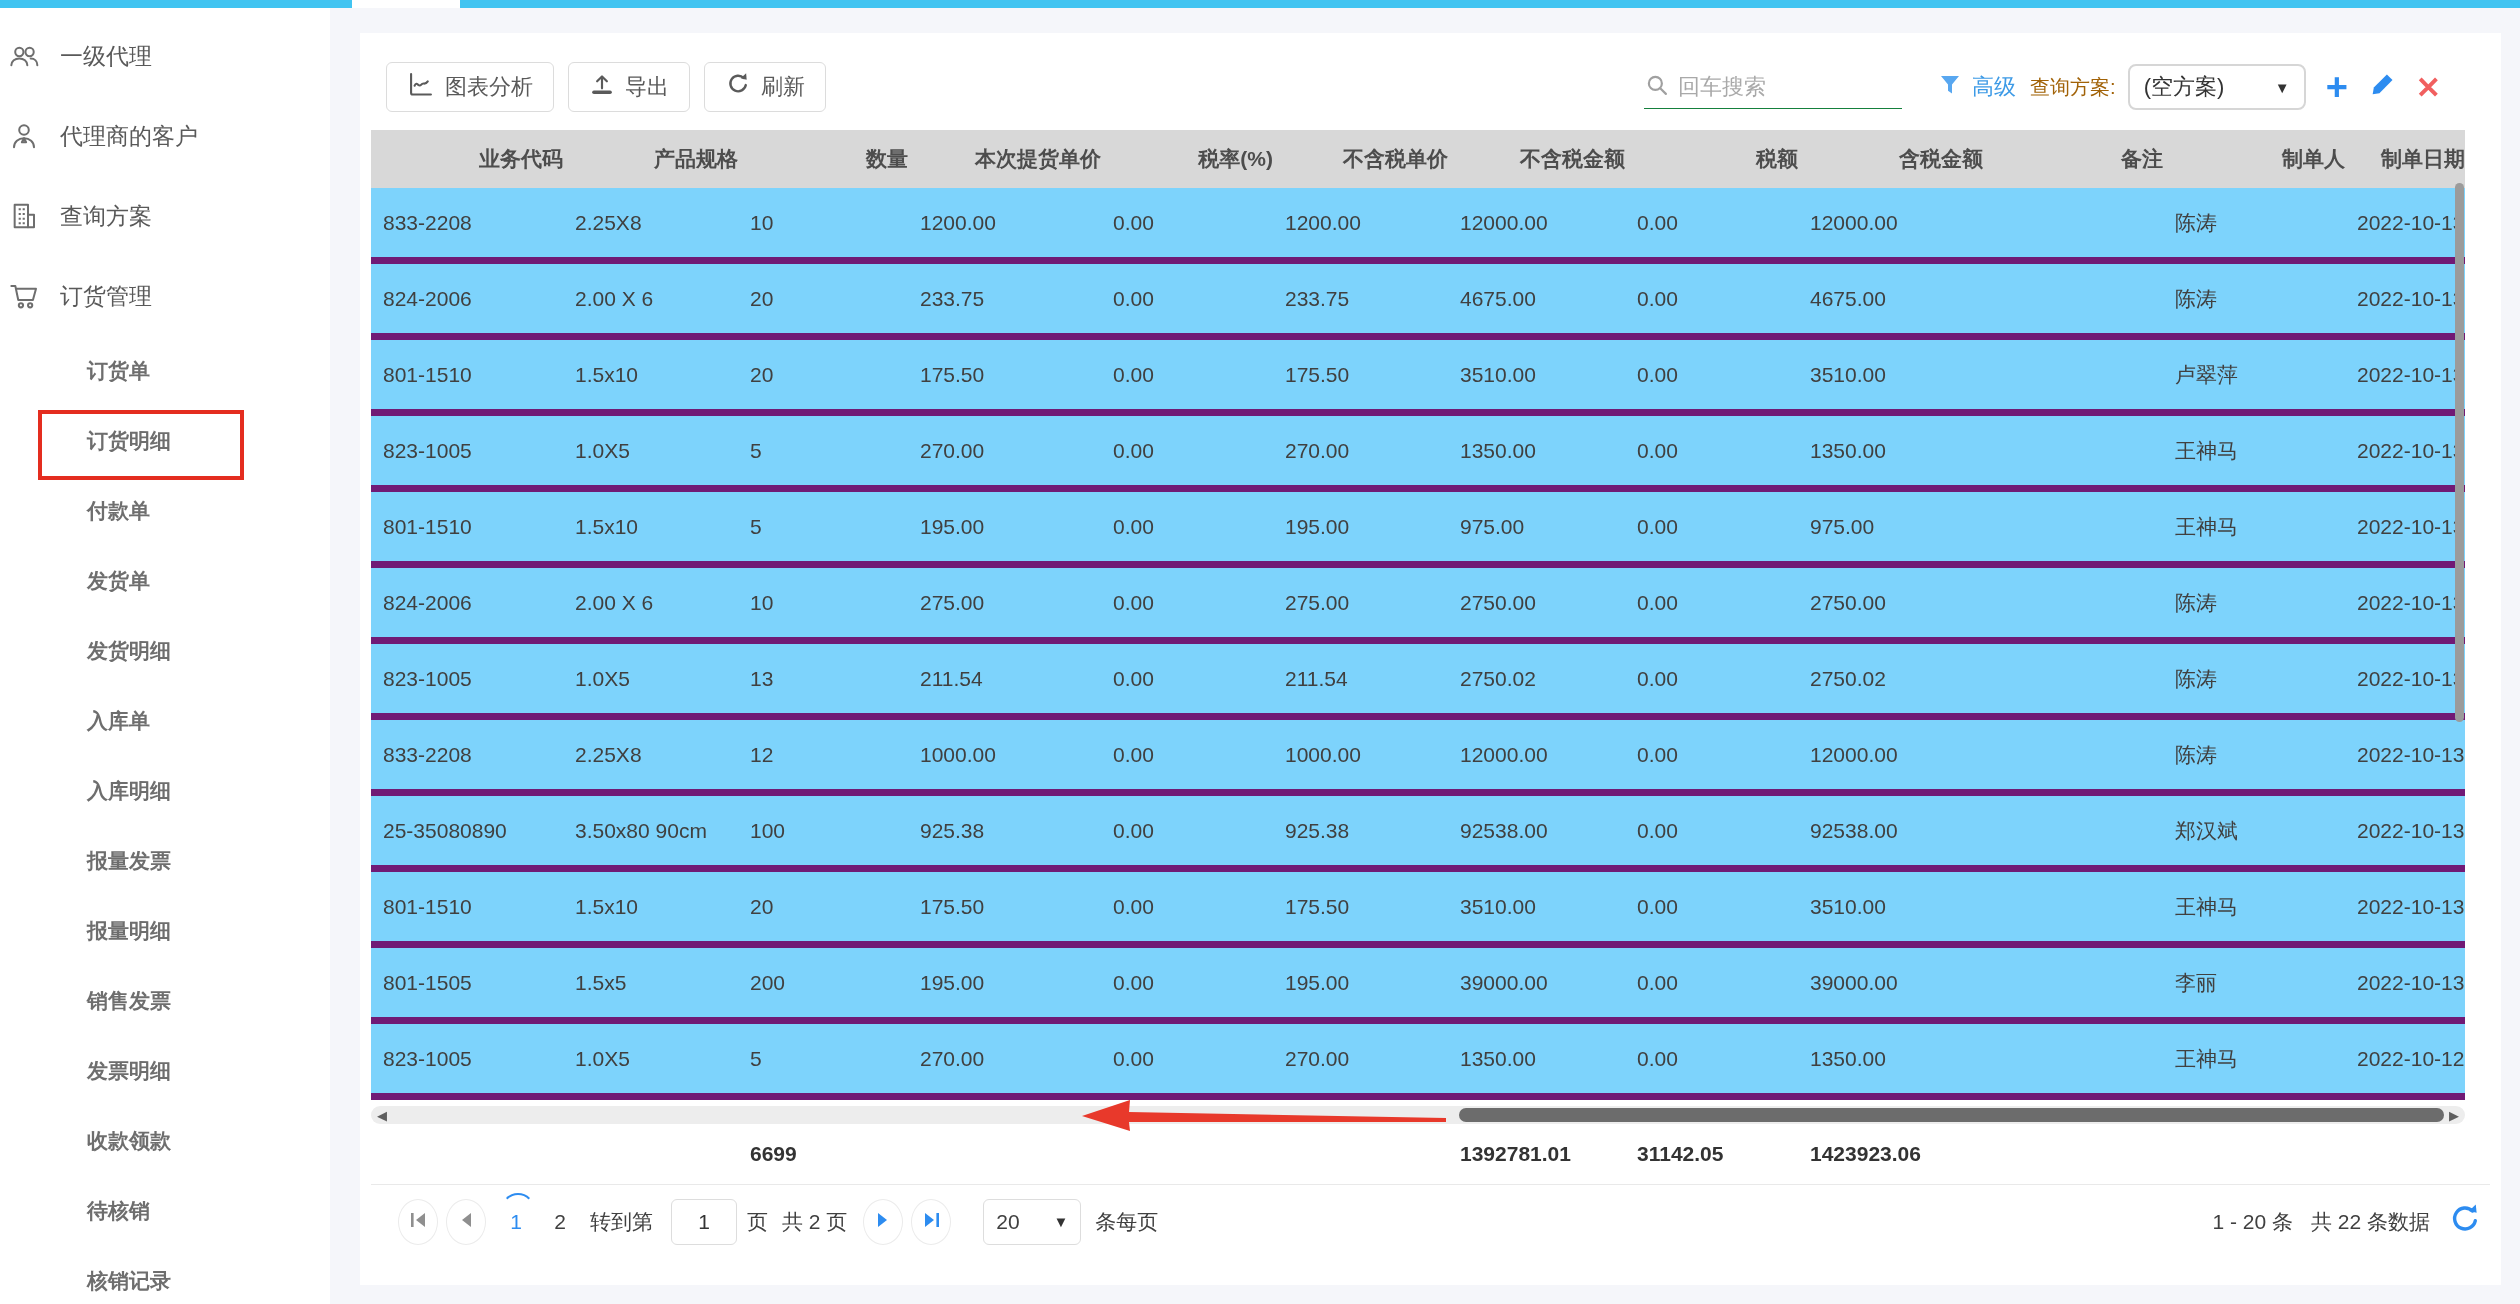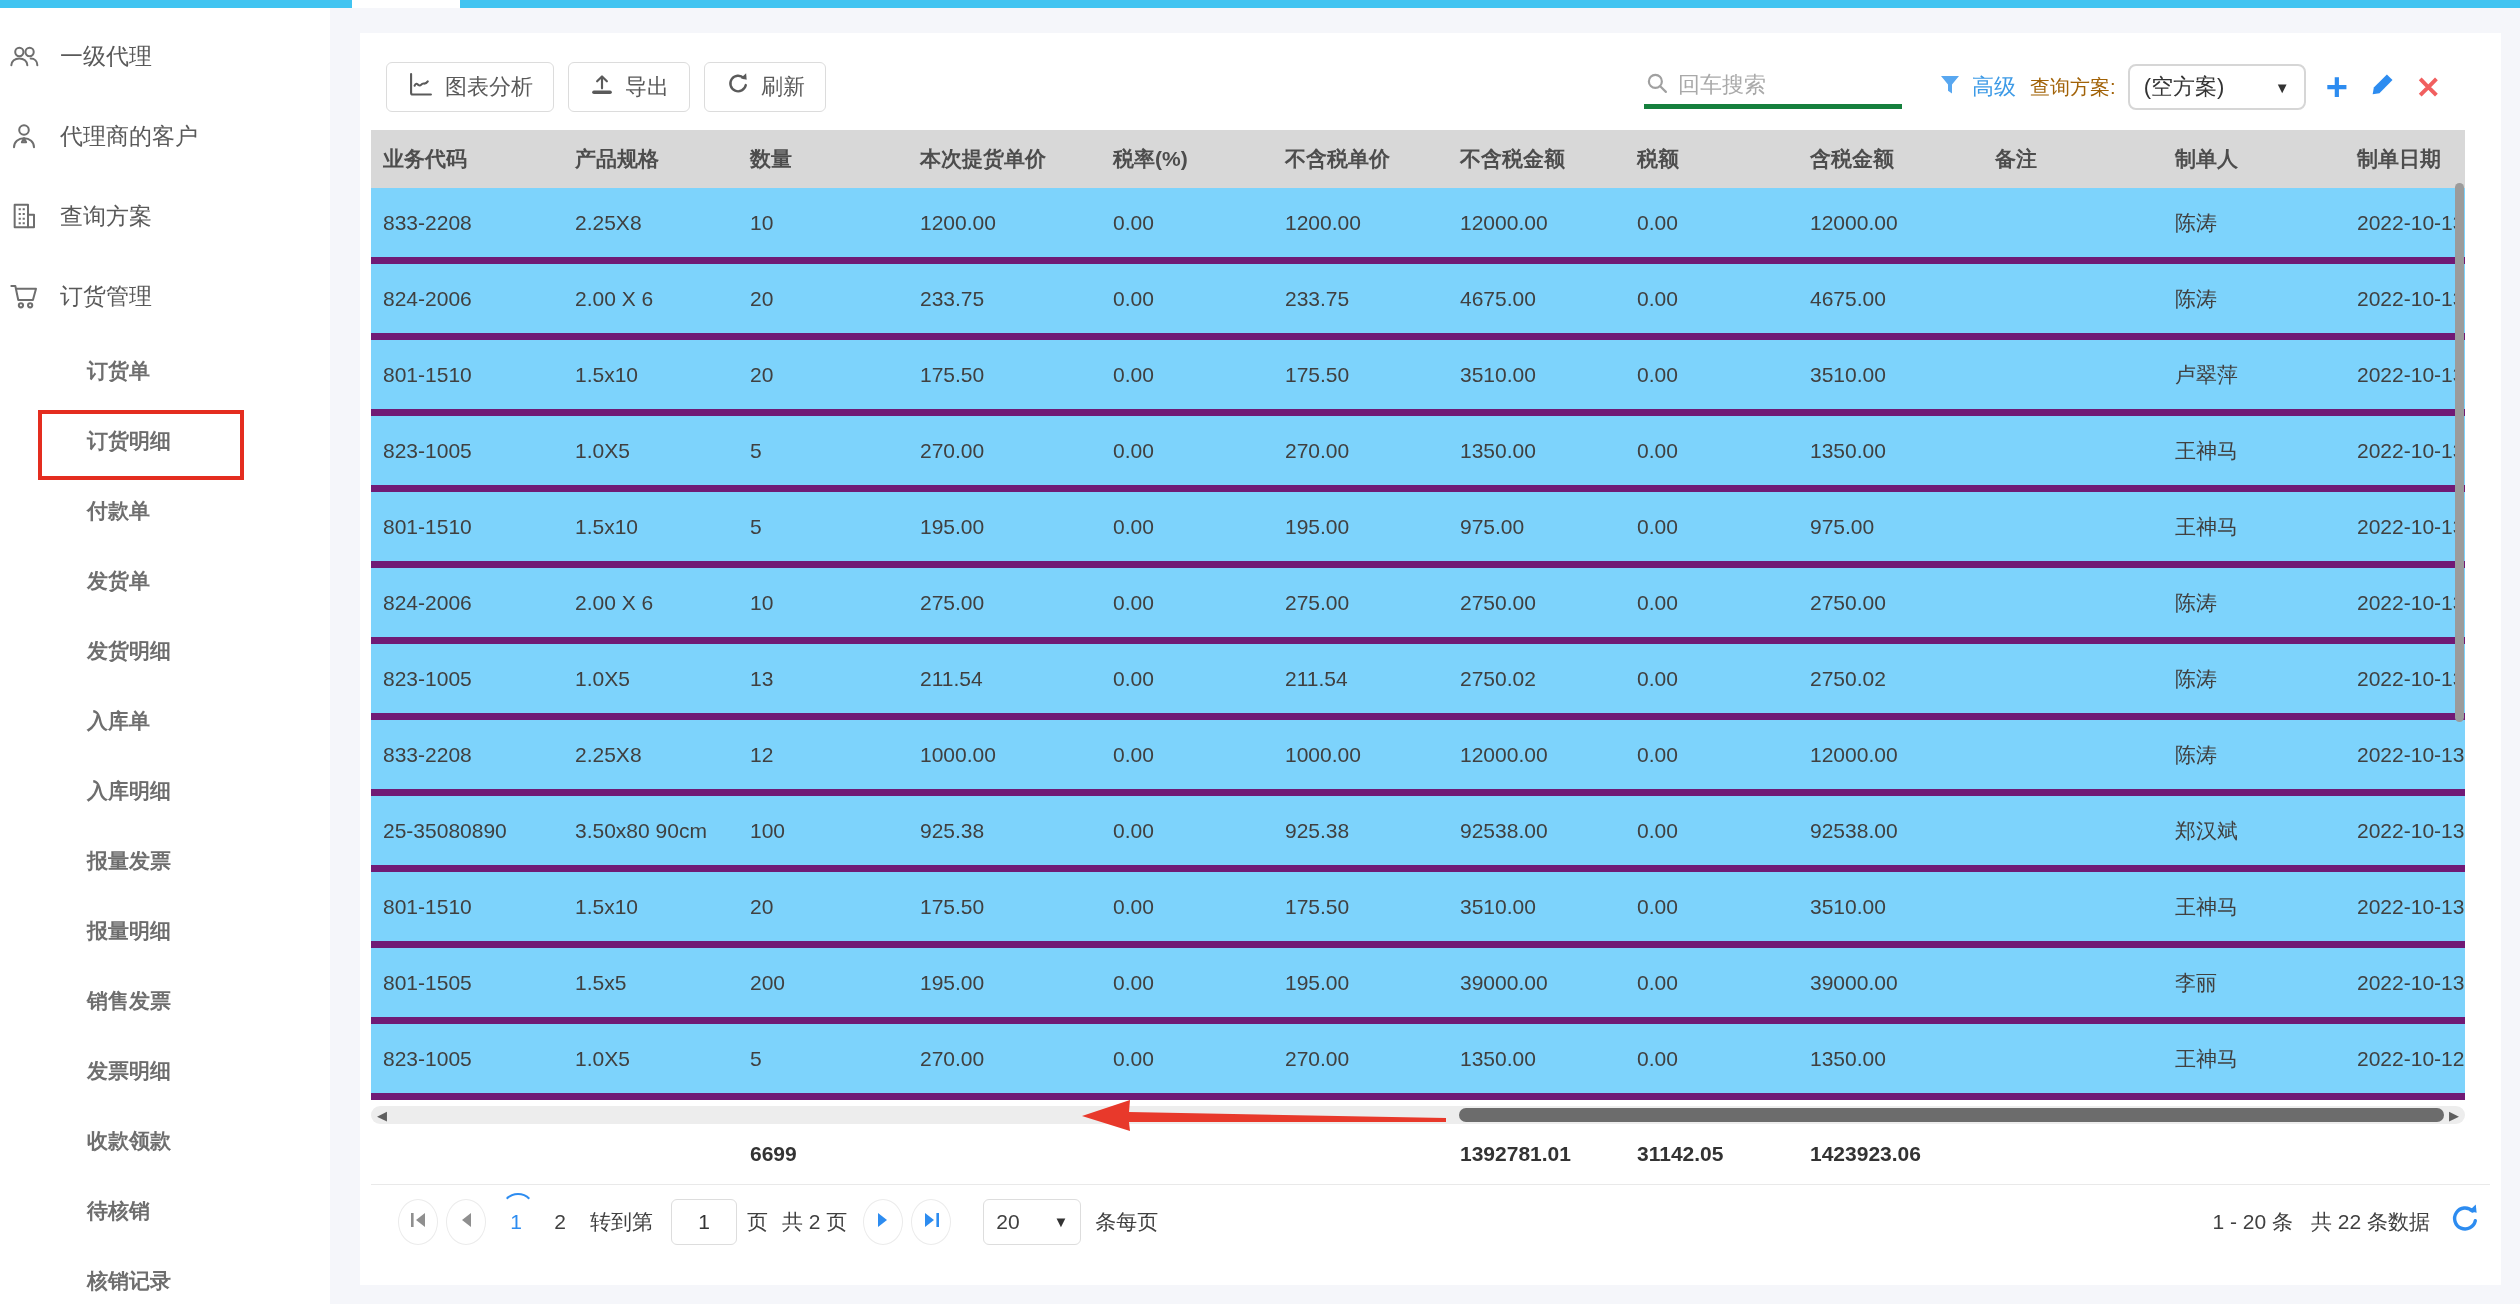--- a/index.html
+++ b/index.html
@@ -17,33 +17,33 @@
   .side-section { height:80px; display:flex; align-items:center; gap:20px; padding-left:8px; color:#595959; font-size:23px; cursor:pointer; }
   .side-section .sicon { width:32px; height:32px; display:flex; align-items:center; justify-content:center; }
   .side-sub { height:70px; line-height:70px; padding-left:87px; color:#6e6e6e; font-size:21px; position:relative; cursor:pointer;font-weight:bold; }
   .side-sub.active::before { content:''; position:absolute; left:38px; top:4px; width:198px; height:62px; border:4px solid #e42d1f; }
   
   .panel { position:absolute; left:360px; top:33px; width:2141px; height:1252px; background:#ffffff; }
   .panel-top { position:relative; height:97px; }
   .btn-row { position:absolute; left:26px; top:29px; display:flex; gap:14px; }
   .tbtn { height:50px; border:1px solid #dcdcdc; border-radius:6px; background:#fff; display:flex; align-items:center; gap:10px; padding:0 20px; font-size:22px; color:#595959; cursor:pointer; white-space:nowrap; }
   .search-group { position:absolute; right:60px; top:30px; display:flex; align-items:center; height:48px; }
-  .search-box { display:flex; align-items:center; gap:8px; border-bottom:5px solid #15803d; width:258px; height:44px; margin-right:36px; }
+  .search-box { display:flex; align-items:center; gap:8px; border-bottom:1px solid #15803d; width:258px; height:44px; margin-right:36px; }
   .search-box input { border:none; outline:none; font-size:22px; color:#333; width:215px; font-family:"Liberation Sans",sans-serif; background:transparent; }
   .search-box input::placeholder { color:#a9a9a9; }
   .adv { color:#3d9ae6; font-size:22px; margin:0 4px 0 10px; cursor:pointer; }
   .scheme-label { font-size:20px; color:#a16207; margin:0 12px 0 10px; white-space:nowrap; }
   .scheme-select { width:178px; height:46px; border:2px solid #d6d6d6; border-radius:8px; display:flex; align-items:center; justify-content:space-between; padding:0 14px; font-size:22px; color:#333; cursor:pointer; background:#fff; }
   .caret { font-size:15px; color:#333; }
   .mini-act { margin-left:20px; cursor:pointer; display:flex; align-items:center; }
   .icon-plus { color:#2d8cf0; font-size:38px; font-weight:bold; line-height:30px; }
   .icon-x { color:#f15f5f; font-size:30px; font-weight:bold; }
   
   .thead { margin-left:11px; width:2094px; display:grid; grid-template-columns:var(--cols); height:58px; background:#d8d8d8; align-items:center; font-weight:bold; color:#4d4d4d; font-size:21px; }
-  .thead > div { padding-left:12px; cursor:pointer; }
+  .thead > div { padding-left:12px; cursor:pointer;text-align:right; }
   .trow { margin-left:11px; width:2094px; display:grid; grid-template-columns:var(--cols); height:76px; align-items:center; font-size:21px; color:#404040; border-bottom:7px solid #701a75; background:#7dd3fc; cursor:pointer; }
   .trow > div { padding-left:12px; white-space:nowrap; }
   
   .vscroll { position:absolute; right:37px; top:150px; width:9px; height:539px; background:#9b9b9b; border-radius:5px; cursor:pointer; }
   .hscroll { position:relative; margin:6px 0 0 11px; width:2094px; height:18px; background:#ededed; border-radius:9px; }
   .hs-arrow { position:absolute; top:0; height:18px; display:flex; align-items:center; color:#5f5f5f; font-size:13px; cursor:pointer; }
   .hs-left { left:6px; } .hs-right { right:6px; }
   .hs-thumb { position:absolute; left:1088px; width:985px; top:2px; height:14px; background:#6c6c6c; border-radius:7px; cursor:grab; }
   .red-arrow { position:absolute; left:712px; top:1062px; z-index:6; }
   

